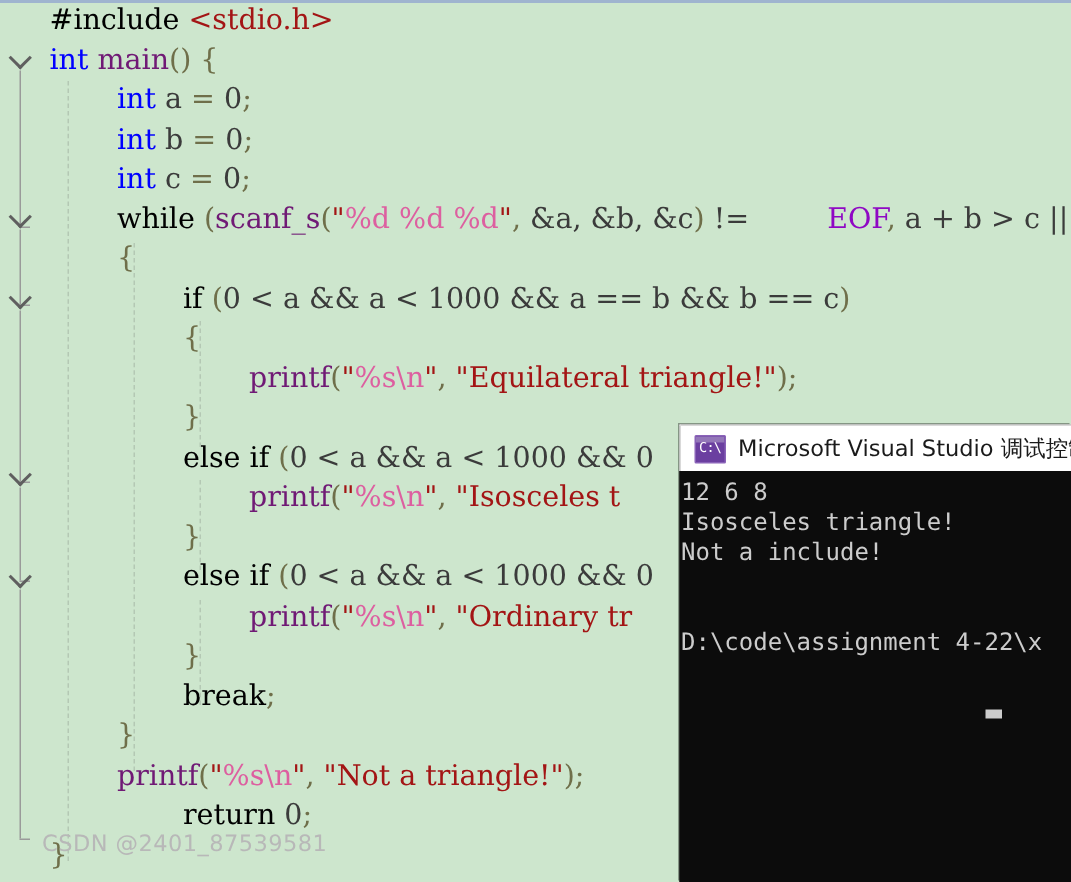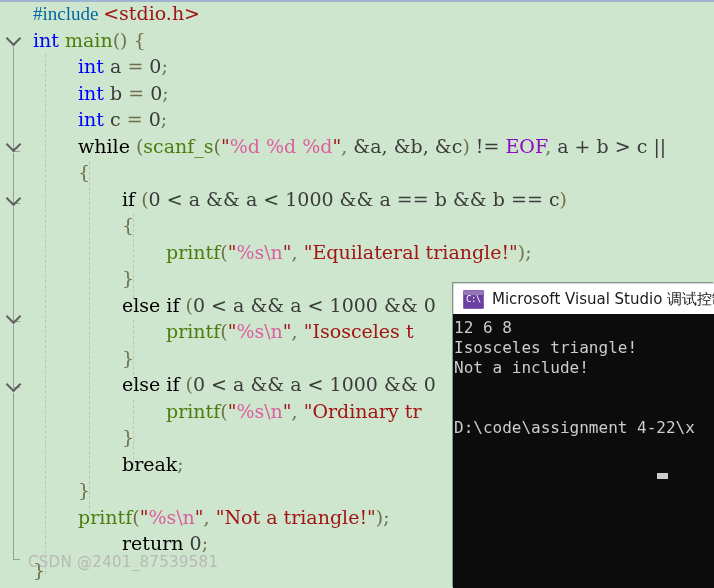--- a/index.html
+++ b/index.html
@@ -84,30 +84,30 @@
     letter-spacing: 0px;
   }
   .ln {
     position: absolute;
     left: 0;
     width: 760px;
     height: 26.5px;
     white-space: pre;
   }
   
-  .t-pre   { color: #0369a1; font-family: Liberation Serif, serif; }
+  .t-pre   { color: #000000; }
   .t-kw    { color: #0000ff; }
   .t-ctl   { color: #000000; }
-  .t-fn    { color: #4d7c0f; }
+  .t-fn    { color: #701a75; }
   .t-plain { color: #3b3b3b; }
   .t-str   { color: #a31515; }
   .t-esc   { color: #dd5fa0; }
   .t-num   { color: #3b3b3b; }
   .t-punc  { color: #6f6f4a; }
-  .t-macro { color: #8f08c4; }
+  .t-macro { color: #8f08c4; margin-left: 46px; }
 
   
   #console-window {
     position: absolute;
     left: 453px; top: 283px;
     width: 261px; height: 305px;
     background: #0c0c0c;
     box-shadow: -1px -1px 0 rgba(0,0,0,0.35);
   }
   #console-titlebar {

